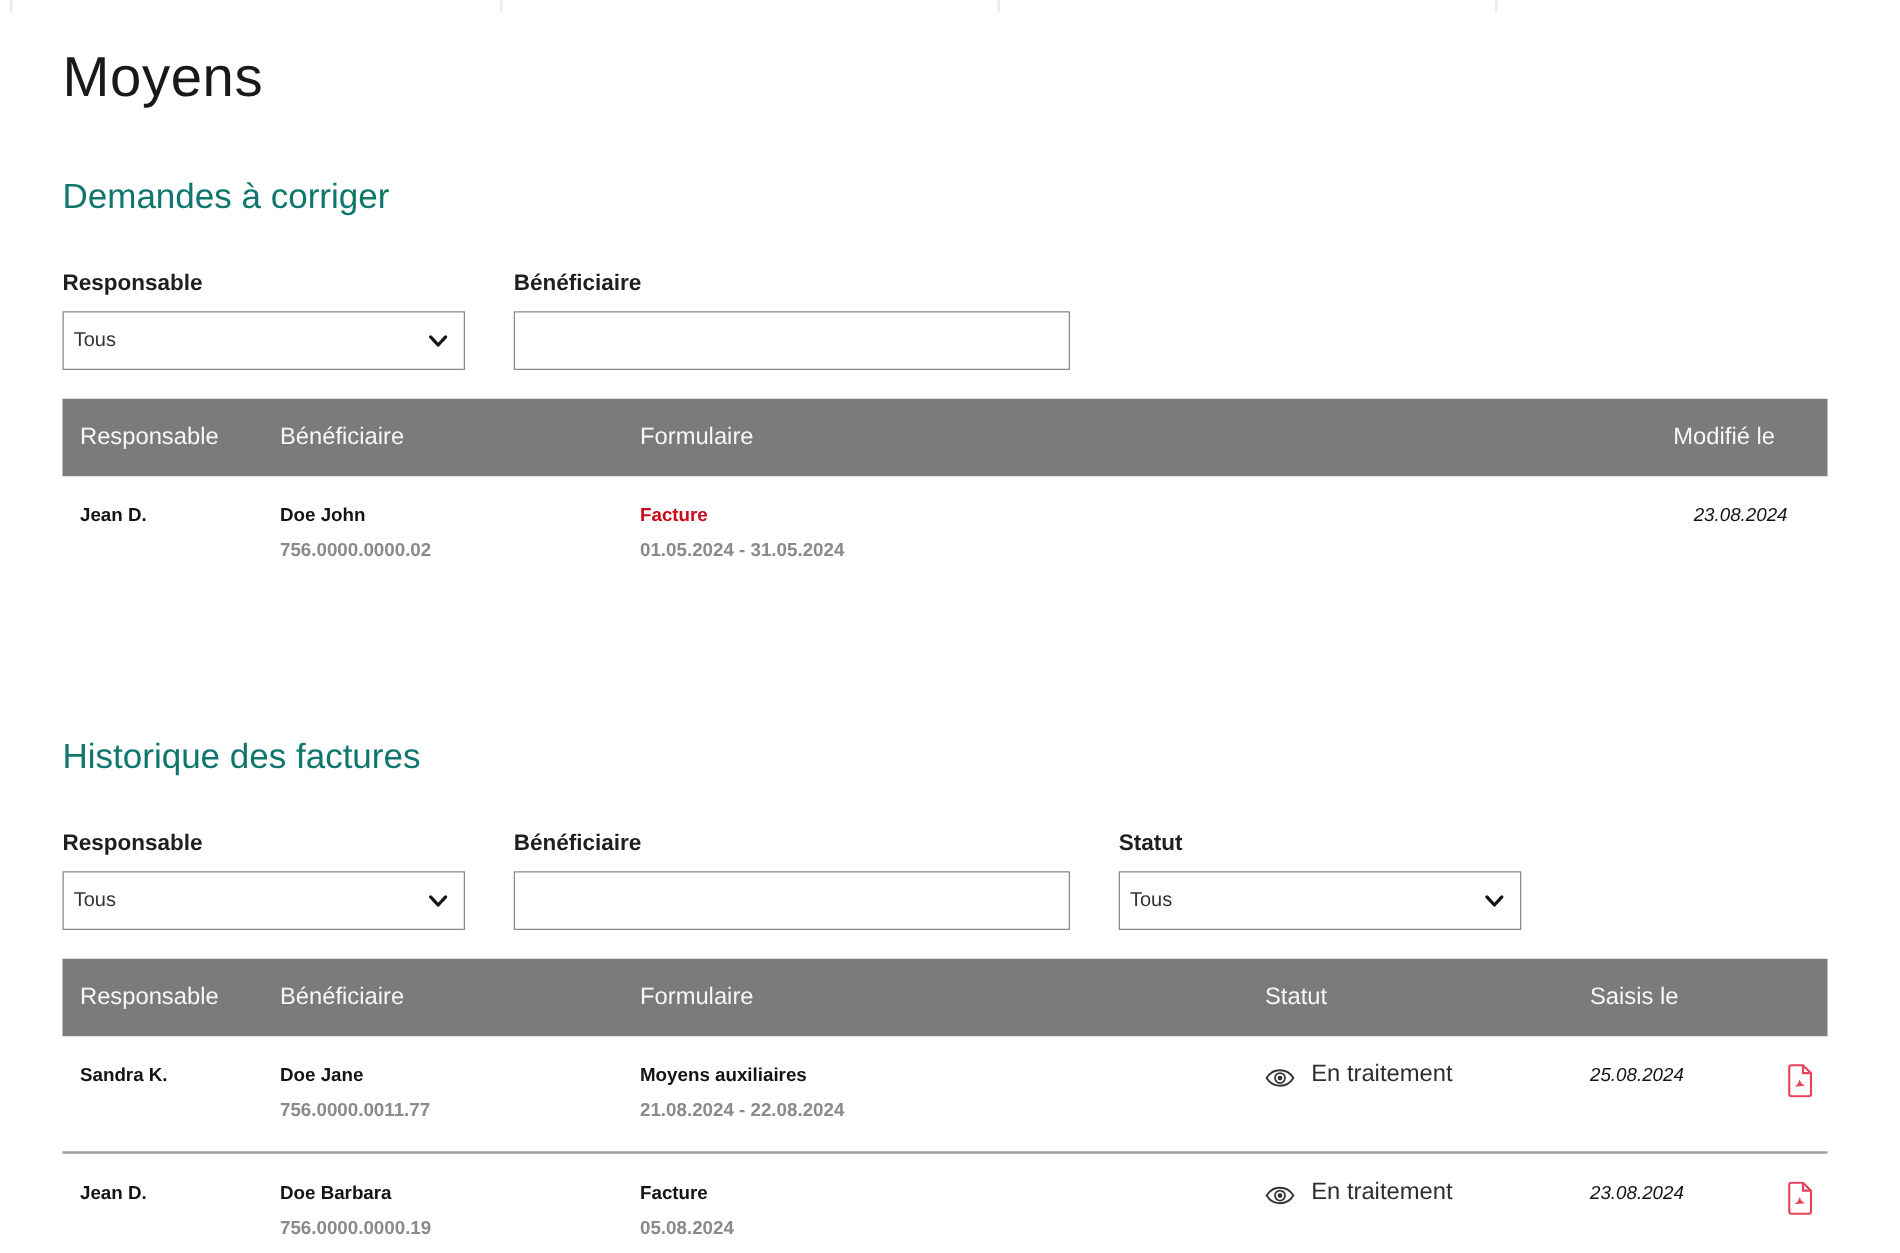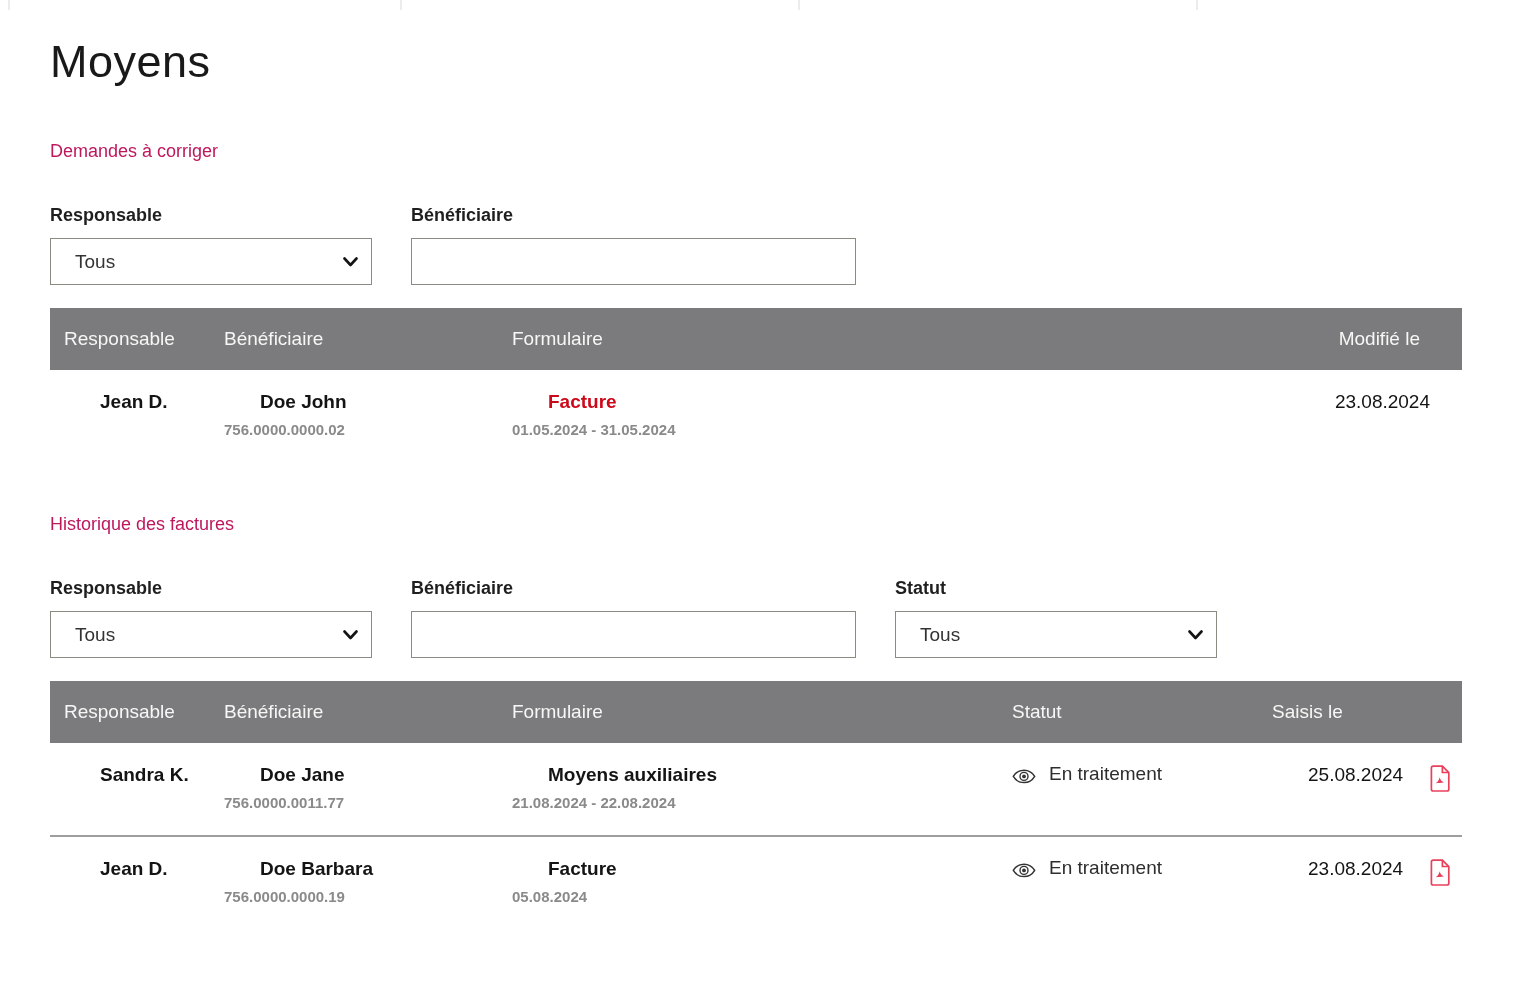--- a/index.html
+++ b/index.html
@@ -8,55 +8,55 @@
     width: 1520px; height: 1002px; overflow: hidden;
     font-family: "Liberation Sans", sans-serif;
     color: #1a1a1a;
   }
   .top-edge { position: relative; height: 10px; }
   .top-edge .tick { position: absolute; top: 0; width: 2px; height: 10px; background: #ececec; }
   .page { padding: 0 58px 0 50px; }
 
   h1.page-title { font-size: 45px; font-weight: 400; color: #191919; margin-top: 26px; letter-spacing: .5px; }
 
-  .section-heading { font-size: 18px; font-weight: 400; color: #be185d; }
+  .section-heading { font-size: 28px; font-weight: 400; color: #0f766e; }
   .heading-corrections { margin-top: 53px; }
-  .heading-history { margin-top: 52px; }
+  .heading-history { margin-top: 116px; }
 
   .filters { display: flex; gap: 39px; margin-top: 43px; }
   .filter-group { display: flex; flex-direction: column; }
   .filter-label { font-size: 18px; font-weight: 700; color: #1f1f1f; margin-bottom: 12px; }
 
   .select-box {
     position: relative; width: 322px; height: 47px;
     border: 1px solid #8b8b82; background: #fff;
-    display: flex; align-items: center; padding: 0 40px 0 24px;
-    font-size: 19px; color: #333; cursor: pointer;
+    display: flex; align-items: center; padding: 0 40px 0 8px;
+    font-size: 16px; color: #333; cursor: pointer;
   }
   .select-box .chevron { position: absolute; right: 13px; top: 50%; transform: translateY(-50%); }
   .text-input {
     width: 445px; height: 47px; border: 1px solid #8b8b82; background: #fff;
     font-size: 19px; color: #333; padding: 0 14px;
     font-family: "Liberation Sans", sans-serif;
   }
   .w-statut { width: 322px; }
 
   .table { margin-top: 23px; }
   .thead {
     background: #7b7b7d; color: #f7f7f5; height: 62px;
     display: grid; align-items: center; padding: 0 14px;
     font-size: 19px; font-weight: 400;
   }
   .grid-corrections { grid-template-columns: 160px 288px 1fr 186px; }
   .grid-history { grid-template-columns: 160px 288px 500px 260px 158px 1fr; }
   .th-right { text-align: right; padding-right: 28px; }
 
   .trow { display: grid; padding: 20px 14px 24px; align-items: start; }
-  .cell-main { font-size: 19px; font-weight: 700; color: #141414; line-height: 24px; margin-left: 36px; }
-  .cell-main.regular { font-weight: 400; }
+  .cell-main { font-size: 15px; font-weight: 700; color: #141414; line-height: 24px; }
+  .cell-main.regular { font-weight: 400; font-style: italic; }
   .cell-sub { font-size: 15px; font-weight: 700; color: #8a8a8a; margin-top: 7px; }
   .cell-right { text-align: right; padding-right: 18px; }
   .red-link { color: #cc091a; cursor: pointer; }
   .row-divider { border: none; border-top: 2px solid #9e9e9e; margin: 0 0; }
 
   .statut-cell { display: flex; align-items: flex-end; gap: 13px; font-size: 19px; font-weight: 400; color: #2e2e2e; }
   .eye-wrap { display: inline-flex; cursor: pointer; }
   .pdf-cell { display: flex; justify-content: flex-start; padding-top: 2px; }
   .pdf-wrap { display: inline-flex; cursor: pointer; }
 </style>

